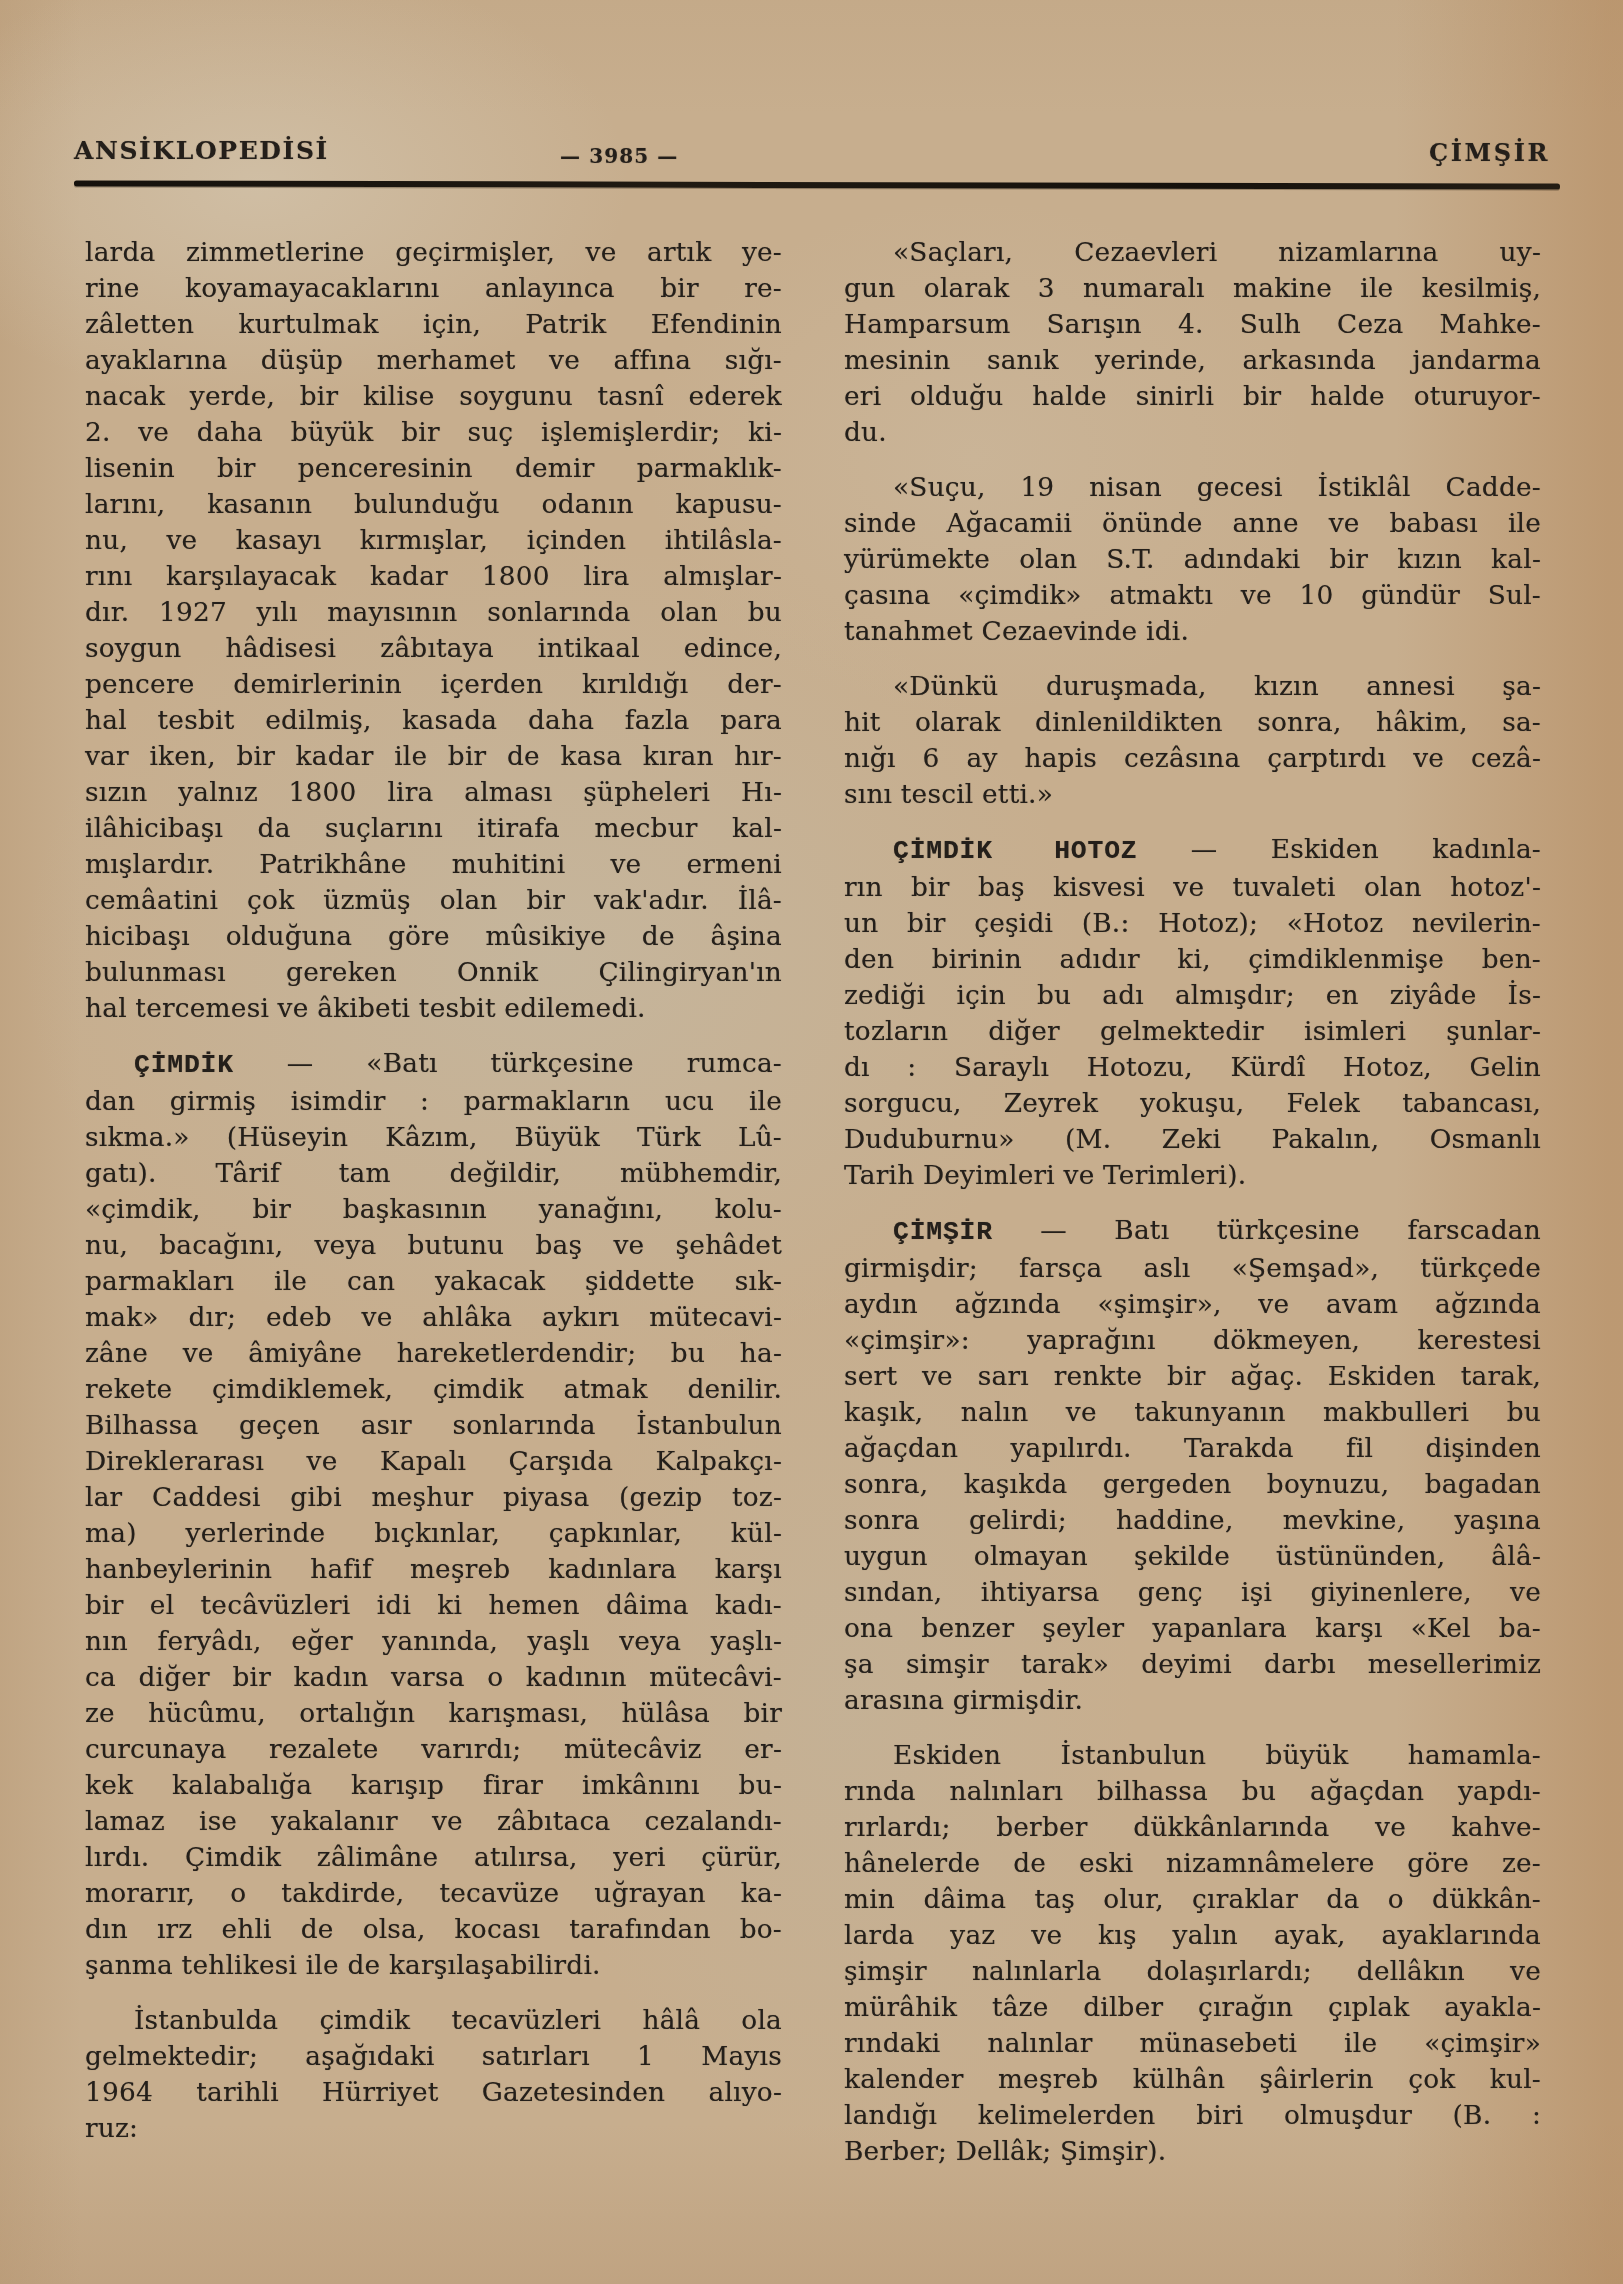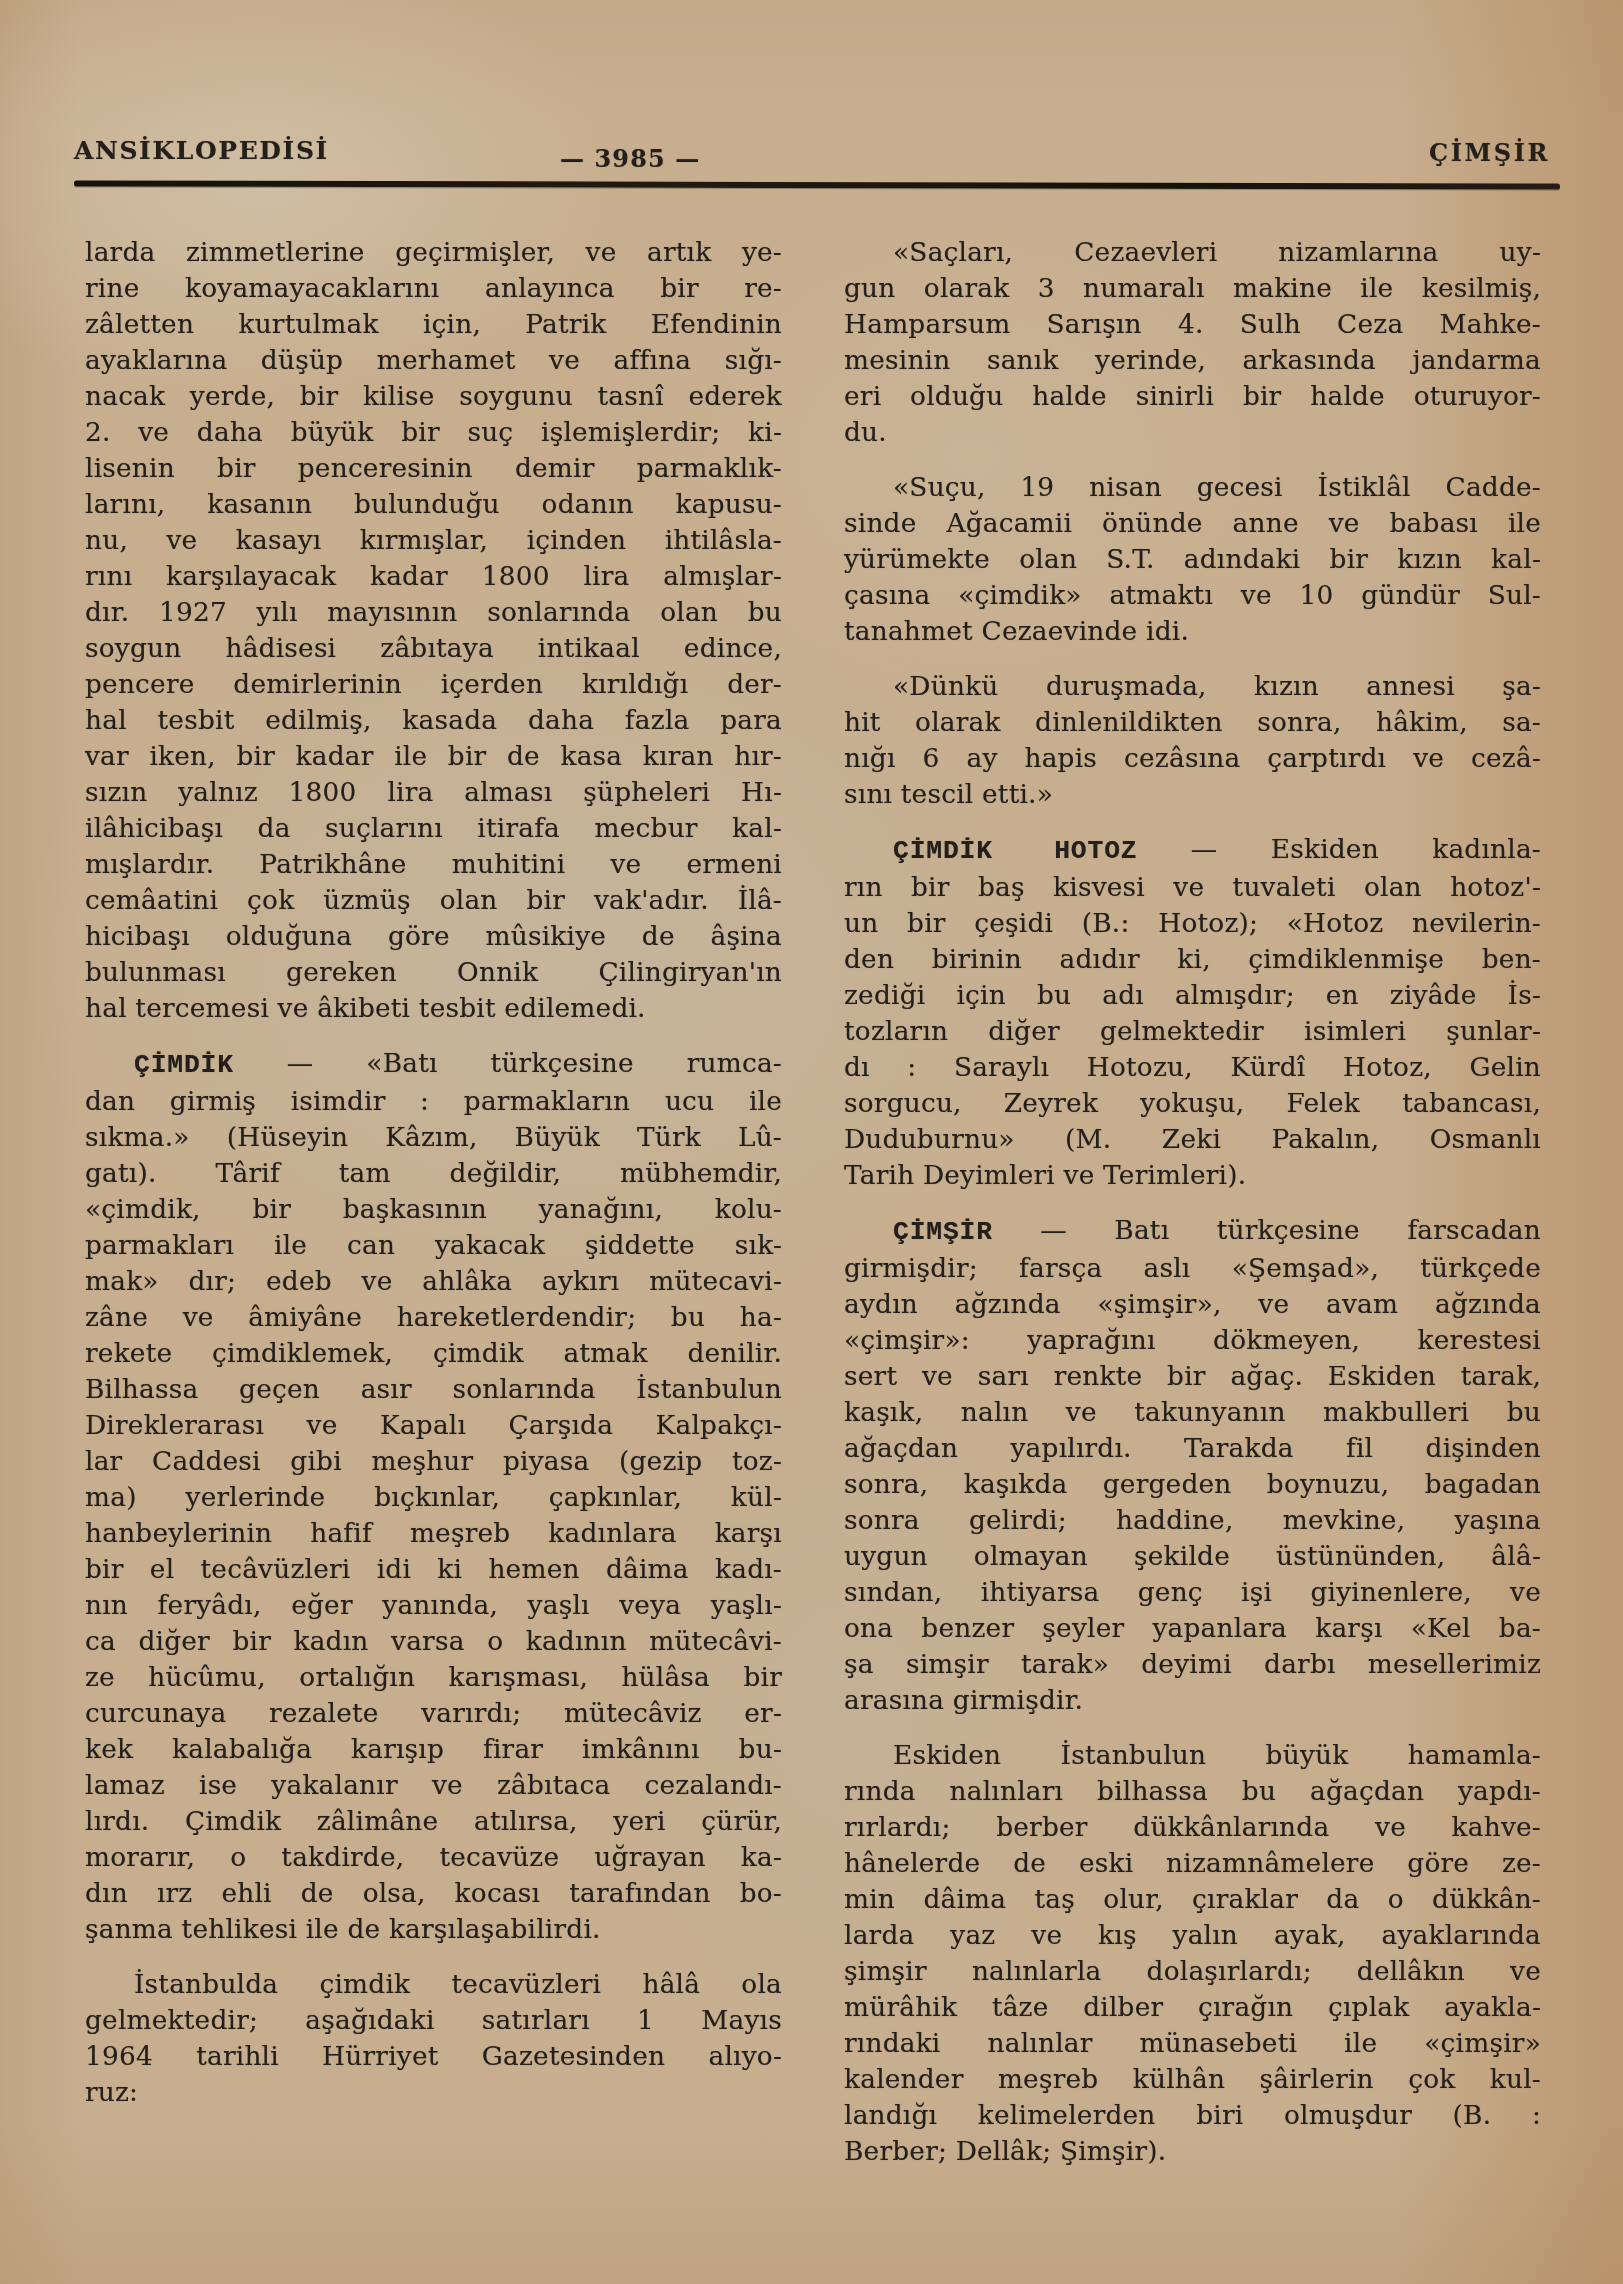--- a/index.html
+++ b/index.html
@@ -23,21 +23,21 @@
 
   header { position: absolute; left: 0; top: 0; width: 100%; height: 180px; }
   .hdr-left {
     position: absolute; left: 74px; top: 136px;
     font-size: 25px; font-weight: bold; letter-spacing: 1.6px;
     text-shadow: 0 0 1.1px rgba(36,31,26,0.35);
     text-align: center;
   }
   .hdr-page-num {
     position: absolute; left: 560px; top: 144px;
-    font-size: 24px; font-weight: bold; letter-spacing: 1.1px;
+    font-size: 20px; font-weight: bold; letter-spacing: 1.1px;
     text-shadow: 0 0 1.1px rgba(36,31,26,0.35);
   }
   .hdr-right {
     position: absolute; right: 73px; top: 138px;
     font-size: 24px; font-weight: bold; letter-spacing: 2.6px;
     text-shadow: 0 0 1.1px rgba(36,31,26,0.35);
   }
   .rule {
     position: absolute; left: 74px; top: 182px; width: 1486px; height: 5.8px;
     background: linear-gradient(90deg, #15110c 0%, #201a12 40%, #15110c 75%, #241d14 100%);
@@ -103,20 +103,21 @@
           <div class="line">hicibaşı olduğuna göre mûsikiye de âşina</div>
           <div class="line">bulunması gereken Onnik  Çilingiryan'ın</div>
           <div class="line lastline">hal tercemesi ve âkibeti tesbit edilemedi.</div>
         </div>
         <div class="paragraph">
           <div class="line indent"><span class="lead">ÇİMDİK</span> — «Batı türkçesine rumca-</div>
           <div class="line">dan girmiş isimdir : parmakların ucu ile</div>
           <div class="line">sıkma.» (Hüseyin Kâzım, Büyük Türk Lû-</div>
           <div class="line">gatı).  Târif tam  değildir,  mübhemdir,</div>
           <div class="line">«çimdik,  bir başkasının yanağını,  kolu-</div>
+          <div class="line">nu, bacağını, veya butunu baş ve şehâdet</div>
           <div class="line">parmakları ile can yakacak şiddette sık-</div>
           <div class="line">mak» dır; edeb ve ahlâka aykırı mütecavi-</div>
           <div class="line">zâne ve âmiyâne hareketlerdendir; bu ha-</div>
           <div class="line">rekete çimdiklemek, çimdik atmak denilir.</div>
           <div class="line">Bilhassa geçen asır sonlarında İstanbulun</div>
           <div class="line">Direklerarası ve Kapalı Çarşıda Kalpakçı-</div>
           <div class="line">lar Caddesi gibi meşhur piyasa (gezip toz-</div>
           <div class="line">ma) yerlerinde bıçkınlar, çapkınlar,  kül-</div>
           <div class="line">hanbeylerinin hafif meşreb kadınlara karşı</div>
           <div class="line">bir el tecâvüzleri idi ki hemen dâima kadı-</div>

